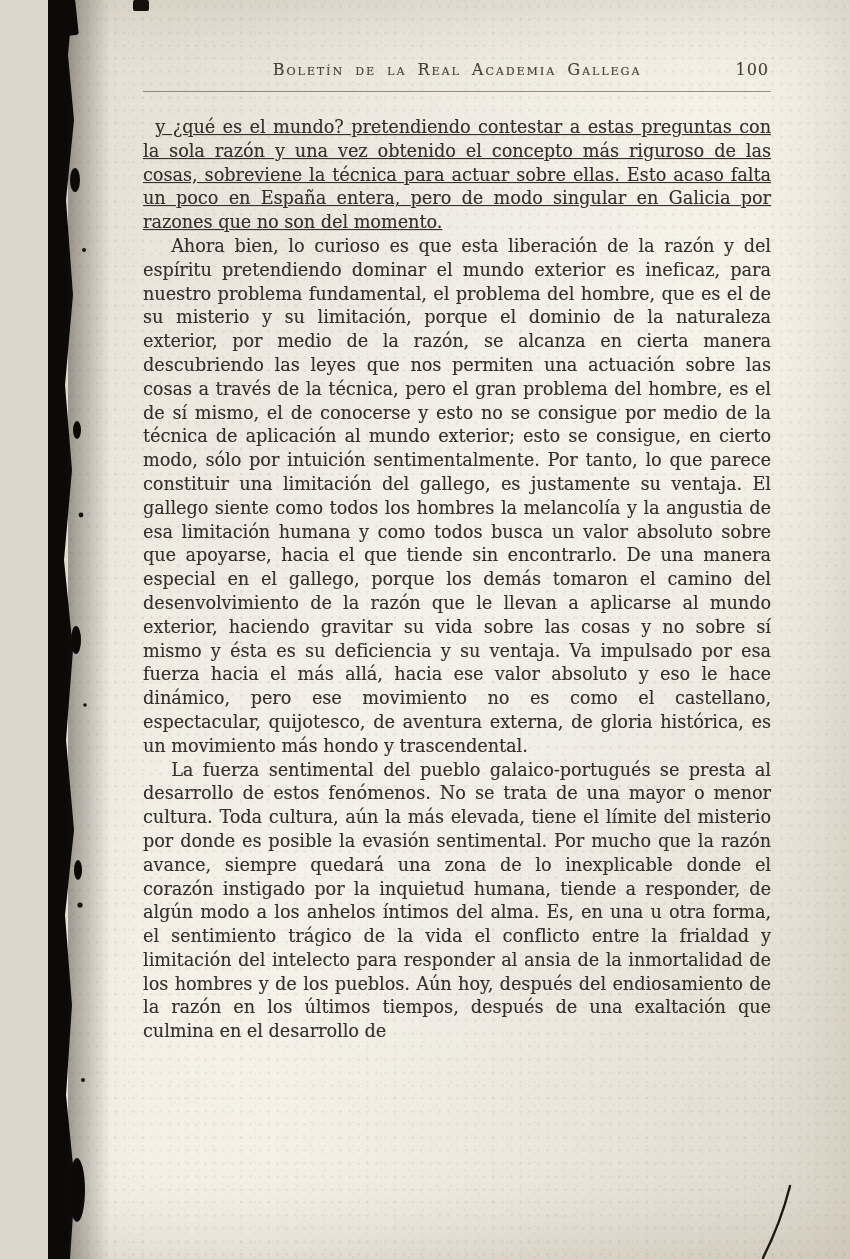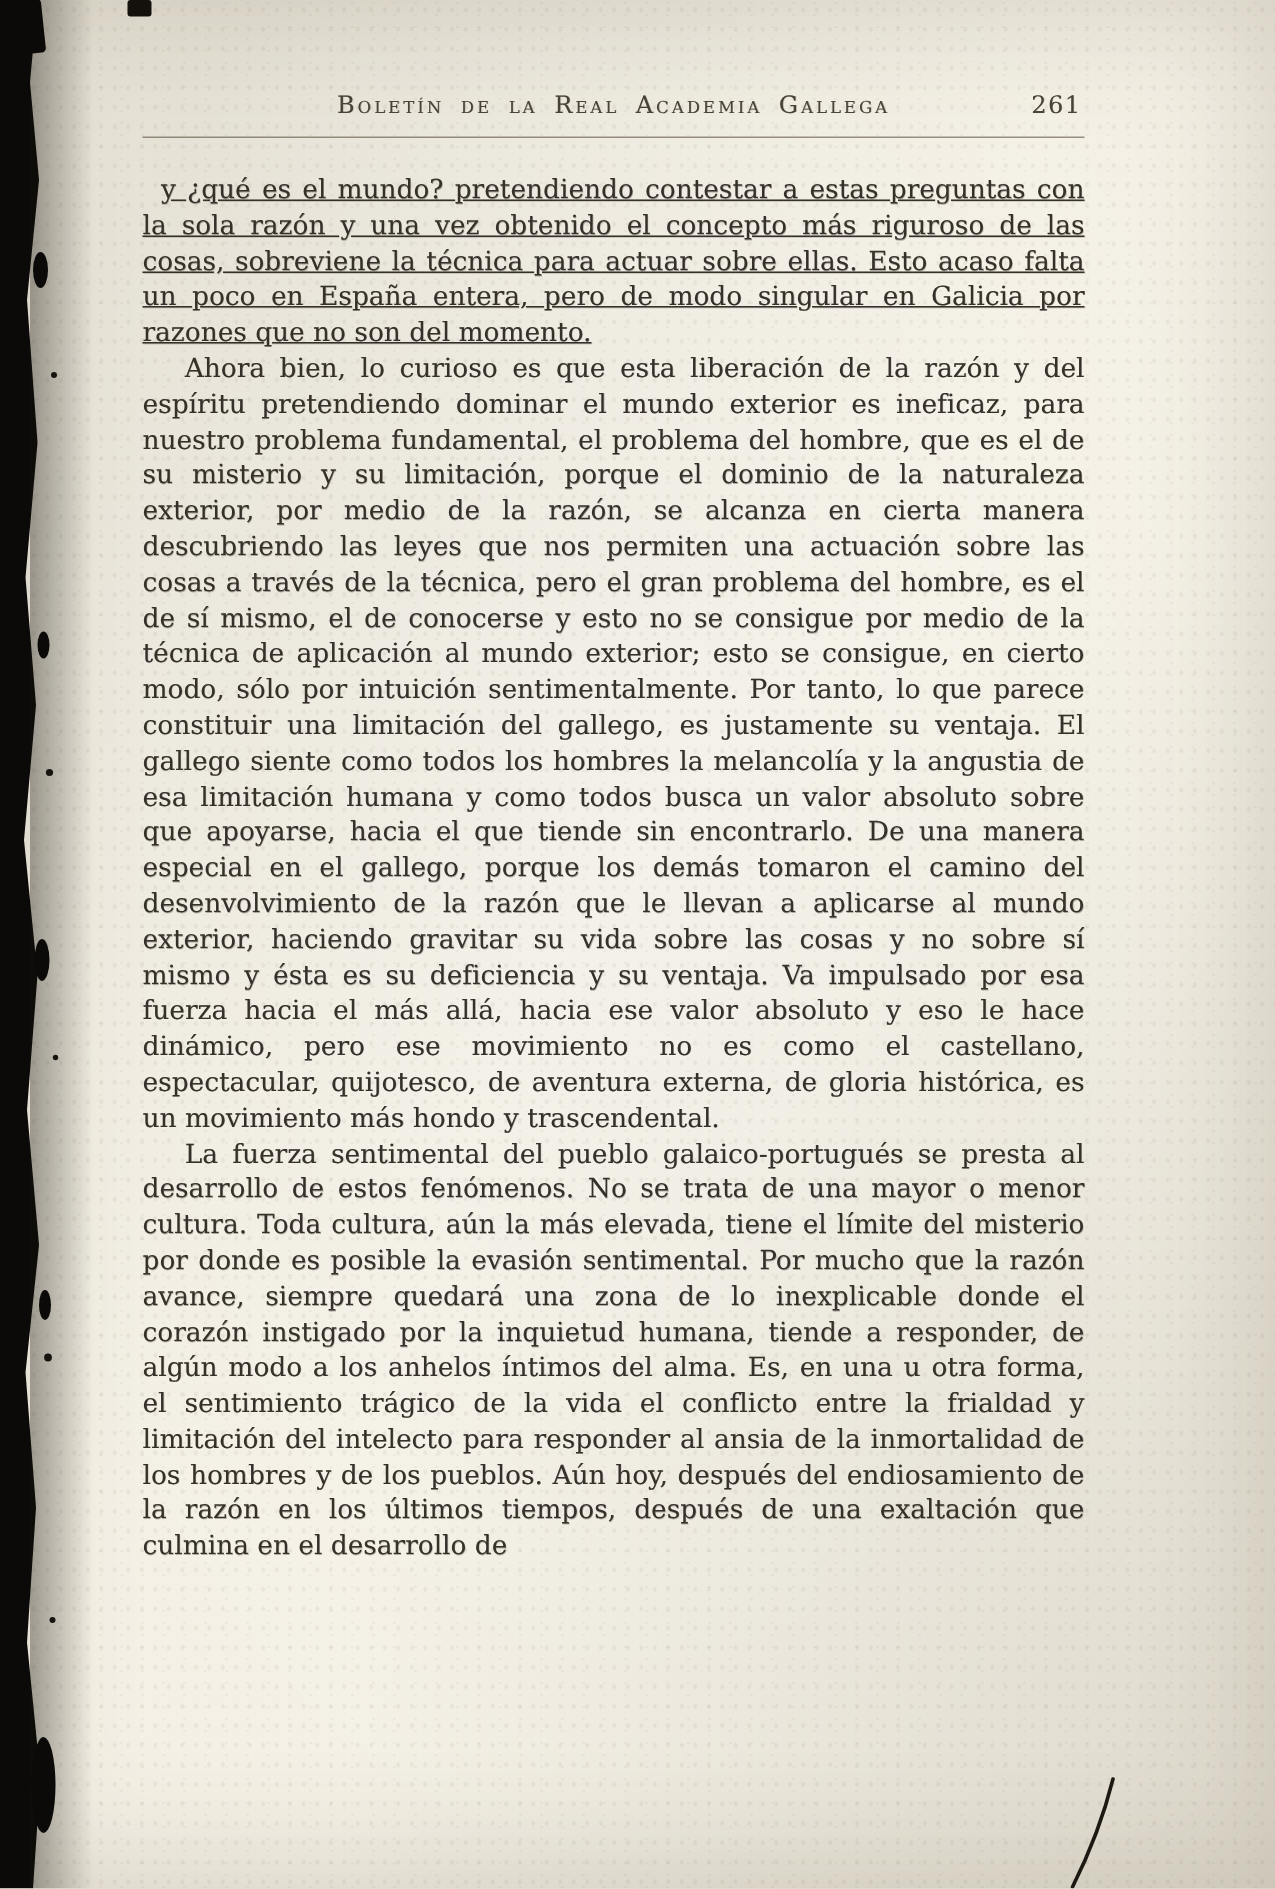--- a/index.html
+++ b/index.html
@@ -16,20 +16,21 @@
   }
   .page {
     position: absolute;
     inset: 0;
     background:
       radial-gradient(ellipse at 15% 8%,  rgba(110,100,80,0.10), transparent 55%),
       radial-gradient(ellipse at 92% 96%, rgba(110,100,80,0.14), transparent 50%),
       radial-gradient(ellipse at 50% 45%, rgba(255,255,255,0.38), transparent 75%),
       var(--paper, #f4f0e5);
     box-shadow: inset 0 0 90px rgba(85,72,50,0.22);
+    margin-left: 48px;
   }
   
   .grain {
     position: absolute;
     inset: 0;
     background-image:
       radial-gradient(rgba(90,78,58,0.07) 1px, transparent 1.4px),
       radial-gradient(rgba(90,78,58,0.05) 1px, transparent 1.4px);
     background-size: 9px 13px, 14px 8px;
     background-position: 0 0, 4px 6px;
@@ -124,21 +125,21 @@
     <rect x="7" y="0" width="22" height="36" rx="3" fill="#0b0a08" transform="rotate(-6 18 18)"></rect>
     <rect x="85" y="0" width="16" height="11" rx="2" fill="#14110d"></rect>
 
     <path d="M742,1186 C736,1210 726,1236 715,1258" fill="none" stroke="#1c1913" stroke-width="2.4" stroke-linecap="round"></path>
   </svg>
 
   <div class="content">
 
     <div class="header">
       <span class="journal-title">Boletín de la Real Academia Gallega</span>
-      <span class="page-number">261</span>
+      <span class="page-number">100</span>
     </div>
 
     <hr class="header-rule">
 
     <div class="body-text">
       <p class="continuation">y ¿qué es el mundo? pretendiendo contestar a estas preguntas con la sola razón y una vez obtenido el concepto más riguroso de las cosas, sobreviene la técnica para actuar sobre ellas. Esto acaso falta un poco en España entera, pero de modo singular en Galicia por razones que no son del momento.</p>
       <p>Ahora bien, lo curioso es que esta liberación de la razón y del espíritu pretendiendo dominar el mundo exterior es ineficaz, para nuestro problema fundamental, el problema del hombre, que es el de su misterio y su limitación, porque el dominio de la naturaleza exterior, por medio de la razón, se alcanza en cierta manera descubriendo las leyes que nos permiten una actuación sobre las cosas a través de la técnica, pero el gran problema del hombre, es el de sí mismo, el de conocerse y esto no se consigue por medio de la técnica de aplicación al mundo exterior; esto se consigue, en cierto modo, sólo por intuición sentimentalmente. Por tanto, lo que parece constituir una limitación del gallego, es justamente su ventaja. El gallego siente como todos los hombres la melancolía y la angustia de esa limitación humana y como todos busca un valor absoluto sobre que apoyarse, hacia el que tiende sin encontrarlo. De una manera especial en el gallego, porque los demás tomaron el camino del desenvolvimiento de la razón que le llevan a aplicarse al mundo exterior, haciendo gravitar su vida sobre las cosas y no sobre sí mismo y ésta es su deficiencia y su ventaja. Va impulsado por esa fuerza hacia el más allá, hacia ese valor absoluto y eso le hace dinámico, pero ese movimiento no es como el castellano, espectacular, quijotesco, de aventura externa, de gloria histórica, es un movimiento más hondo y trascendental.</p>
       <p>La fuerza sentimental del pueblo galaico-portugués se presta al desarrollo de estos fenómenos. No se trata de una mayor o menor cultura. Toda cultura, aún la más elevada, tiene el límite del misterio por donde es posible la evasión sentimental. Por mucho que la razón avance, siempre quedará una zona de lo inexplicable donde el corazón instigado por la inquietud humana, tiende a responder, de algún modo a los anhelos íntimos del alma. Es, en una u otra forma, el sentimiento trágico de la vida el conflicto entre la frialdad y limitación del intelecto para responder al ansia de la inmortalidad de los hombres y de los pueblos. Aún hoy, después del endiosamiento de la razón en los últimos tiempos, después de una exaltación que culmina en el desarrollo de</p>
     </div>
 

